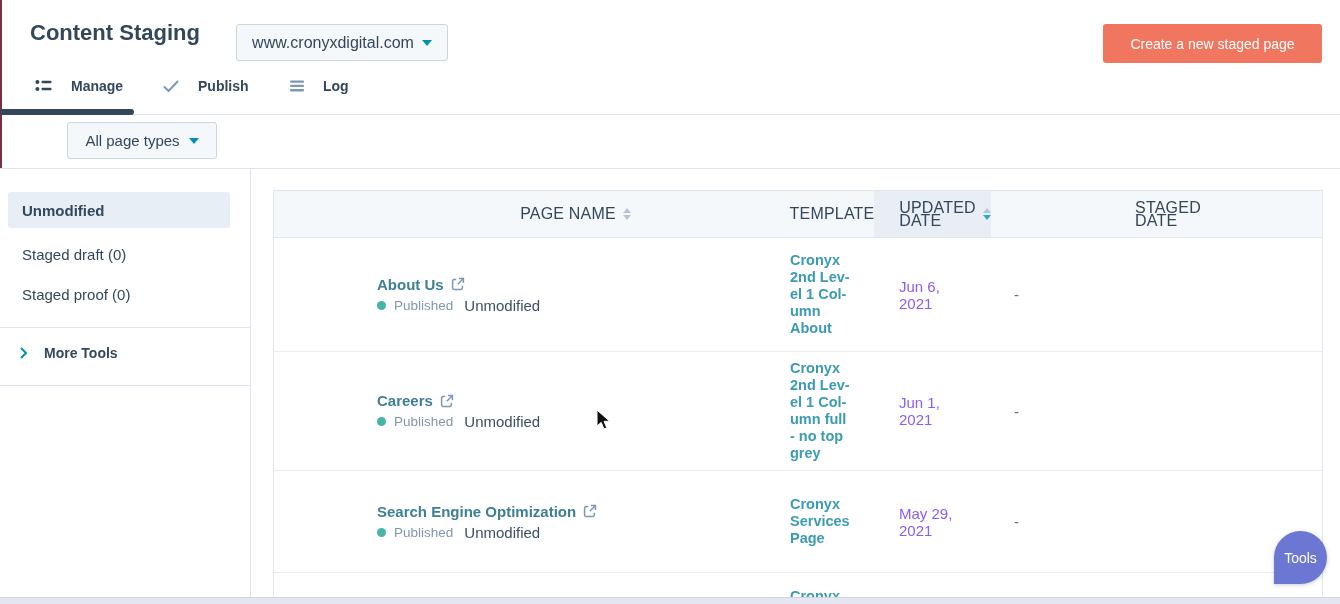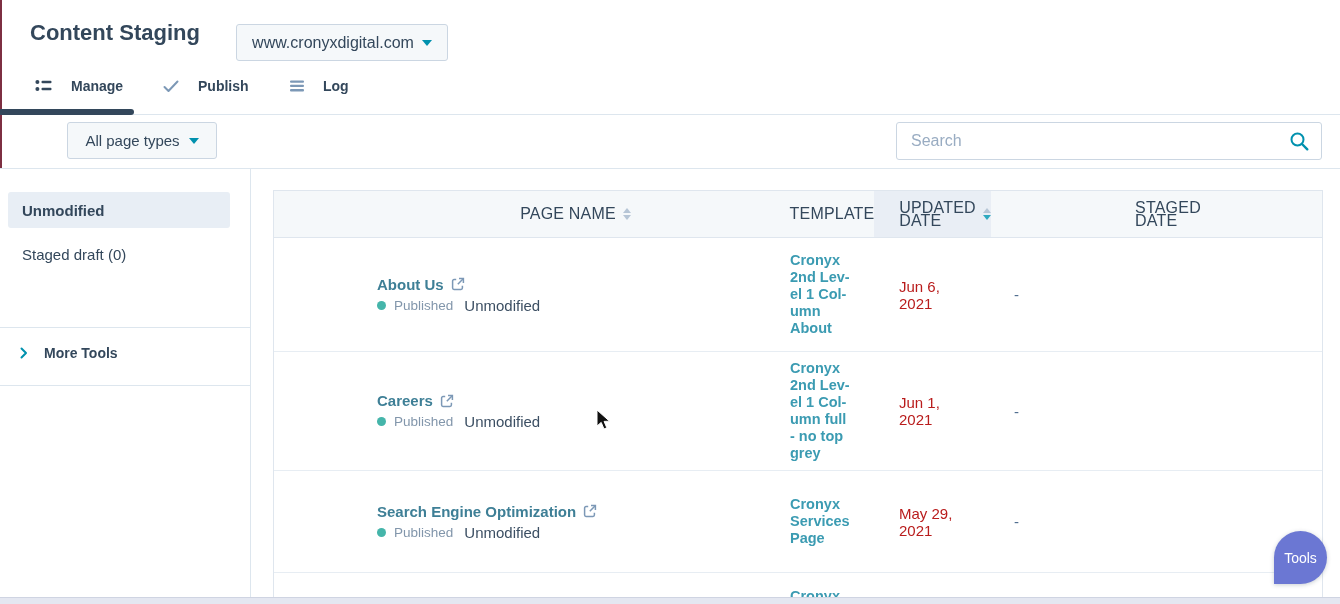--- a/index.html
+++ b/index.html
@@ -68,21 +68,21 @@
   .tri-up{width:0;height:0;border-left:4px solid transparent;border-right:4px solid transparent;border-bottom:5px solid #b6c5d6;}
   .tri-dn{width:0;height:0;border-left:4px solid transparent;border-right:4px solid transparent;border-top:5px solid #b6c5d6;}
   .tri-dn.active{border-top-color:#2fa9c0;}
 
   .trow{display:flex;border-bottom:1px solid #e7edf3;box-sizing:border-box;}
   .trow:last-child{border-bottom:none;}
   .cell{box-sizing:border-box;display:flex;flex-direction:column;justify-content:center;}
   .cell-name{width:500px;padding-left:103px;}
   .cell-template{width:100px;padding-left:16px;font-size:14.5px;font-weight:600;color:#3b9bb2;
     line-height:17px;white-space:pre-line;}
-  .cell-updated{width:117px;padding-left:25px;font-size:15px;line-height:17px;color:#b91c1c;white-space:pre-line;}
+  .cell-updated{width:117px;padding-left:25px;font-size:15px;line-height:17px;color:#8b5cf6;white-space:pre-line;}
   .cell-staged{flex:1;padding-left:23px;font-size:15px;color:#516f90;}
   .link-line{display:flex;align-items:center;gap:7px;}
   .page-link{font-size:15px;font-weight:600;color:#3e7f96;text-decoration:none;cursor:pointer;}
   .status-line{display:flex;align-items:center;margin-top:4px;}
   .dot{width:9px;height:9px;border-radius:50%;background:#45b5aa;flex:0 0 auto;}
   .status-txt{font-size:13.5px;color:#8296ab;margin-left:8px;}
   .state-txt{font-size:15px;color:#3c4f63;margin-left:11px;}
   .row-partial .cell-template{justify-content:flex-start;padding-top:15px;}
 
   
@@ -101,20 +101,21 @@
   <div class="edge-left-top"></div>
   <div class="edge-left-bottom"></div>
 
   <div class="page-title">Content Staging</div>
 
   <div class="domain-select">
     <span>www.cronyxdigital.com</span>
     <span class="caret-down"></span>
   </div>
 
+  <button class="create-btn">Create a new staged page</button>
 
   <div class="tabs">
     <div class="tab tab-manage">
       <svg width="17" height="15" viewBox="0 0 17 15">
         <circle cx="2.4" cy="3" r="2" fill="#33475b"></circle>
           <rect x="6.5" y="1.8" width="10" height="2.4" rx="1" fill="#33475b"></rect>
         <circle cx="2.4" cy="10" r="2" fill="#33475b"></circle>
           <rect x="6.5" y="8.8" width="10" height="2.4" rx="1" fill="#33475b"></rect>
       </svg>
       <span>Manage</span>
@@ -135,35 +136,31 @@
     </div>
   </div>
   <div class="tabs-border"></div>
   <div class="tab-underline"></div>
 
   <div class="pagetype-select">
     <span>All page types</span>
     <span class="caret-down"></span>
   </div>
 
-  <div class="search-box">
-    <input type="text" placeholder="Search" style="">
-    <svg class="search-icon" width="19" height="19" viewBox="0 0 19 19">
-      <circle cx="7.5" cy="7.5" r="6" fill="none" stroke="#0091ae" stroke-width="2"></circle>
-      <line x1="12" y1="12" x2="17.3" y2="17.3" stroke="#0091ae" stroke-width="2.4" stroke-linecap="round"></line>
-    </svg>
-  </div>
   <div class="filter-border"></div>
 
   <div class="sidebar">
     <div class="side-item selected" style="top:23px">
       <span>Unmodified</span>
     </div>
     <div class="side-item" style="top:67px">
       <span>Staged draft (0)</span>
+    </div>
+    <div class="side-item" style="top:107px">
+      <span>Staged proof (0)</span>
     </div>
     <div class="side-div1"></div>
     <div class="more-tools">
       <svg width="8" height="12" viewBox="0 0 8 12">
         <polyline points="1.5,1.5 6,6 1.5,10.5" fill="none" stroke="#0091ae" stroke-width="2" stroke-linecap="round" stroke-linejoin="round"></polyline>
       </svg>
       <span>More Tools</span>
     </div>
     <div class="side-div2"></div>
   </div>

